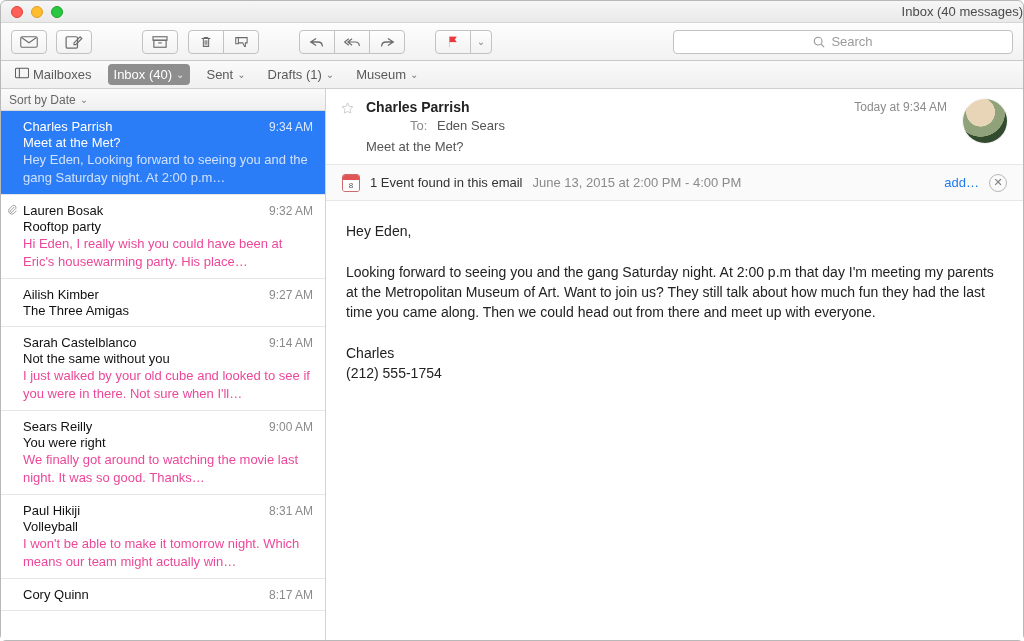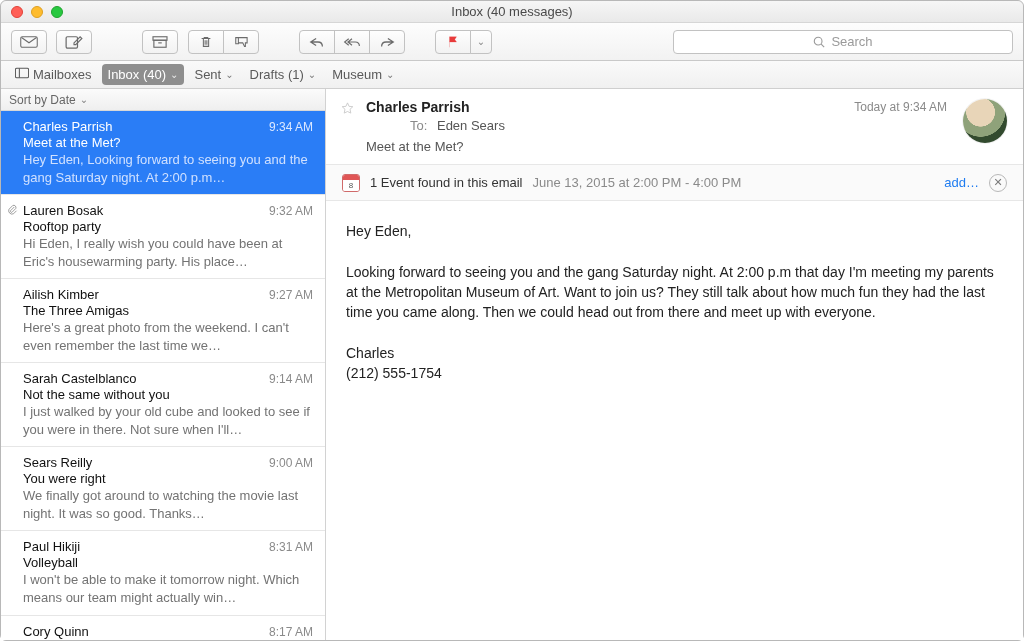--- a/index.html
+++ b/index.html
@@ -1,20 +1,20 @@
 <!DOCTYPE html>
 <html><head>
 <meta charset="utf-8">
 <style>
   * { box-sizing: border-box; margin: 0; padding: 0; }
   html, body { width: 1024px; height: 641px; overflow: hidden; font-family: -apple-system, "Helvetica Neue", Helvetica, Arial, sans-serif; font-size: 13px; color: #333; background:#fff; }
   .window { width:1024px; height:641px; border:1px solid #b8b8b8; border-radius:6px; background:#ececec; display:flex; flex-direction:column; }
 
   
-  .titlebar { height:22px; display:flex; align-items:center; justify-content:center; position:relative; border-top-left-radius:6px; border-top-right-radius:6px; background:linear-gradient(#f6f6f6,#e9e9e9); border-bottom:1px solid #d6d6d6;}
+  .titlebar { height:22px; display:flex; align-items:center; justify-content:flex-end; position:relative; border-top-left-radius:6px; border-top-right-radius:6px; background:linear-gradient(#f6f6f6,#e9e9e9); border-bottom:1px solid #d6d6d6;}
   .traffic { position:absolute; left:10px; top:5px; display:flex; gap:8px;}
   .tl { width:12px; height:12px; border-radius:50%; }
   .tl.red{background:#ff5f57;border:0.5px solid #e24238;}
   .tl.yellow{background:#febc2e;border:0.5px solid #dea022;}
   .tl.green{background:#28c840;border:0.5px solid #1fa32f;}
   .titlebar-title{font-size:13px;color:#4a4a4a;}
 
   
   .toolbar { height:38px; background:linear-gradient(#fdfdfd,#f2f2f2); border-bottom:1px solid #c9c9c9; display:flex; align-items:center; padding:0 10px; gap:10px;}
   .tbtn-group{display:flex;}
@@ -24,38 +24,38 @@
   .tbtn-group .tbtn:last-child{border-top-left-radius:0;border-bottom-left-radius:0;}
   .tbtn-group .tbtn:not(:first-child):not(:last-child){border-radius:0;}
   .tbtn svg{width:18px;height:14px;}
   .spacer-flex{flex:1;}
   .searchbox{width:340px;height:24px;border:1px solid #c2c2c2;border-radius:4px;background:#fff;display:flex;align-items:center;justify-content:center;color:#9a9a9a;gap:6px;}
   .searchbox svg{width:12px;height:12px;}
   .flag-red{color:#e83b3b;}
   .tbtn.small{min-width:22px;}
 
   
-  .favbar{height:28px;background:linear-gradient(#fafafa,#f0f0f0);border-bottom:1px solid #cfcfcf;display:flex;align-items:center;padding:0 8px;gap:4px;font-size:13px;color:#5a5a5a;}
+  .favbar{height:28px;background:linear-gradient(#fafafa,#f0f0f0);border-bottom:1px solid #cfcfcf;display:flex;align-items:center;padding:0 8px;gap:10px;font-size:13px;color:#5a5a5a;}
   .favitem{display:flex;align-items:center;gap:4px;padding:3px 6px;border-radius:4px;cursor:default;}
   .favitem.active{background:#8e8e8e;color:#fff;}
   .chev{font-size:10px;opacity:.8;}
   .mailboxes-icon svg{width:14px;height:12px;}
 
   
   .split{flex:1;display:flex;min-height:0;}
   .list-col{width:325px;border-right:1px solid #d2d2d2;display:flex;flex-direction:column;background:#fff;}
   .sortbar{height:22px;border-bottom:1px solid #d8d8d8;background:linear-gradient(#fbfbfb,#efefef);display:flex;align-items:center;padding:0 8px;font-size:12px;color:#666;}
   .sortbar .chev{margin-left:4px;}
   .msglist{flex:1;overflow:hidden;}
   .msg{padding:8px 12px 8px 22px;border-bottom:1px solid #e6e6e6;position:relative;cursor:default;}
   .msg .row1{display:flex;justify-content:space-between;align-items:baseline;}
   .msg .from{font-size:13px;color:#111;}
   .msg .time{font-size:12px;color:#8a8a8a;}
   .msg .subj{font-size:13px;color:#111;margin-top:1px;}
-  .msg .prev{font-size:13px;color:#737373;margin-top:1px;line-height:1.35;max-height:2.7em;overflow:hidden;}
+  .msg .prev{font-size:13px;color:#ec4899;margin-top:1px;line-height:1.35;max-height:2.7em;overflow:hidden;}
   .msg.selected{background:#2a7df6;}
   .msg.selected .from,.msg.selected .subj{color:#fff;}
   .msg.selected .time{color:#dbe8ff;}
   .msg.selected .prev{color:#cfe0ff;}
   .attach-icon{position:absolute;left:5px;top:9px;color:#8a8a8a;}
   .attach-icon svg{width:12px;height:12px;}
 
   
   .reader{flex:1;background:#fff;display:flex;flex-direction:column;min-width:0;}
   .rhdr{padding:10px 16px 10px 40px;position:relative;border-bottom:1px solid #e7e7e7;}
@@ -216,21 +216,20 @@
             </div>
             <div class="subj">Rooftop party</div>
             <div class="prev">Hi Eden, I really wish you could have been at Eric's housewarming party. His place…</div>
           </div>
           <div class="msg">
             <div class="row1">
               <span class="from">Ailish Kimber</span>
               <span class="time">9:27 AM</span>
             </div>
             <div class="subj">The Three Amigas</div>
-            <div class="prev">Here's a great photo from the weekend. I can't even remember the last time we…</div>
           </div>
           <div class="msg">
             <div class="row1">
               <span class="from">Sarah Castelblanco</span>
               <span class="time">9:14 AM</span>
             </div>
             <div class="subj">Not the same without you</div>
             <div class="prev">I just walked by your old cube and looked to see if you were in there. Not sure when I'll…</div>
           </div>
           <div class="msg">

